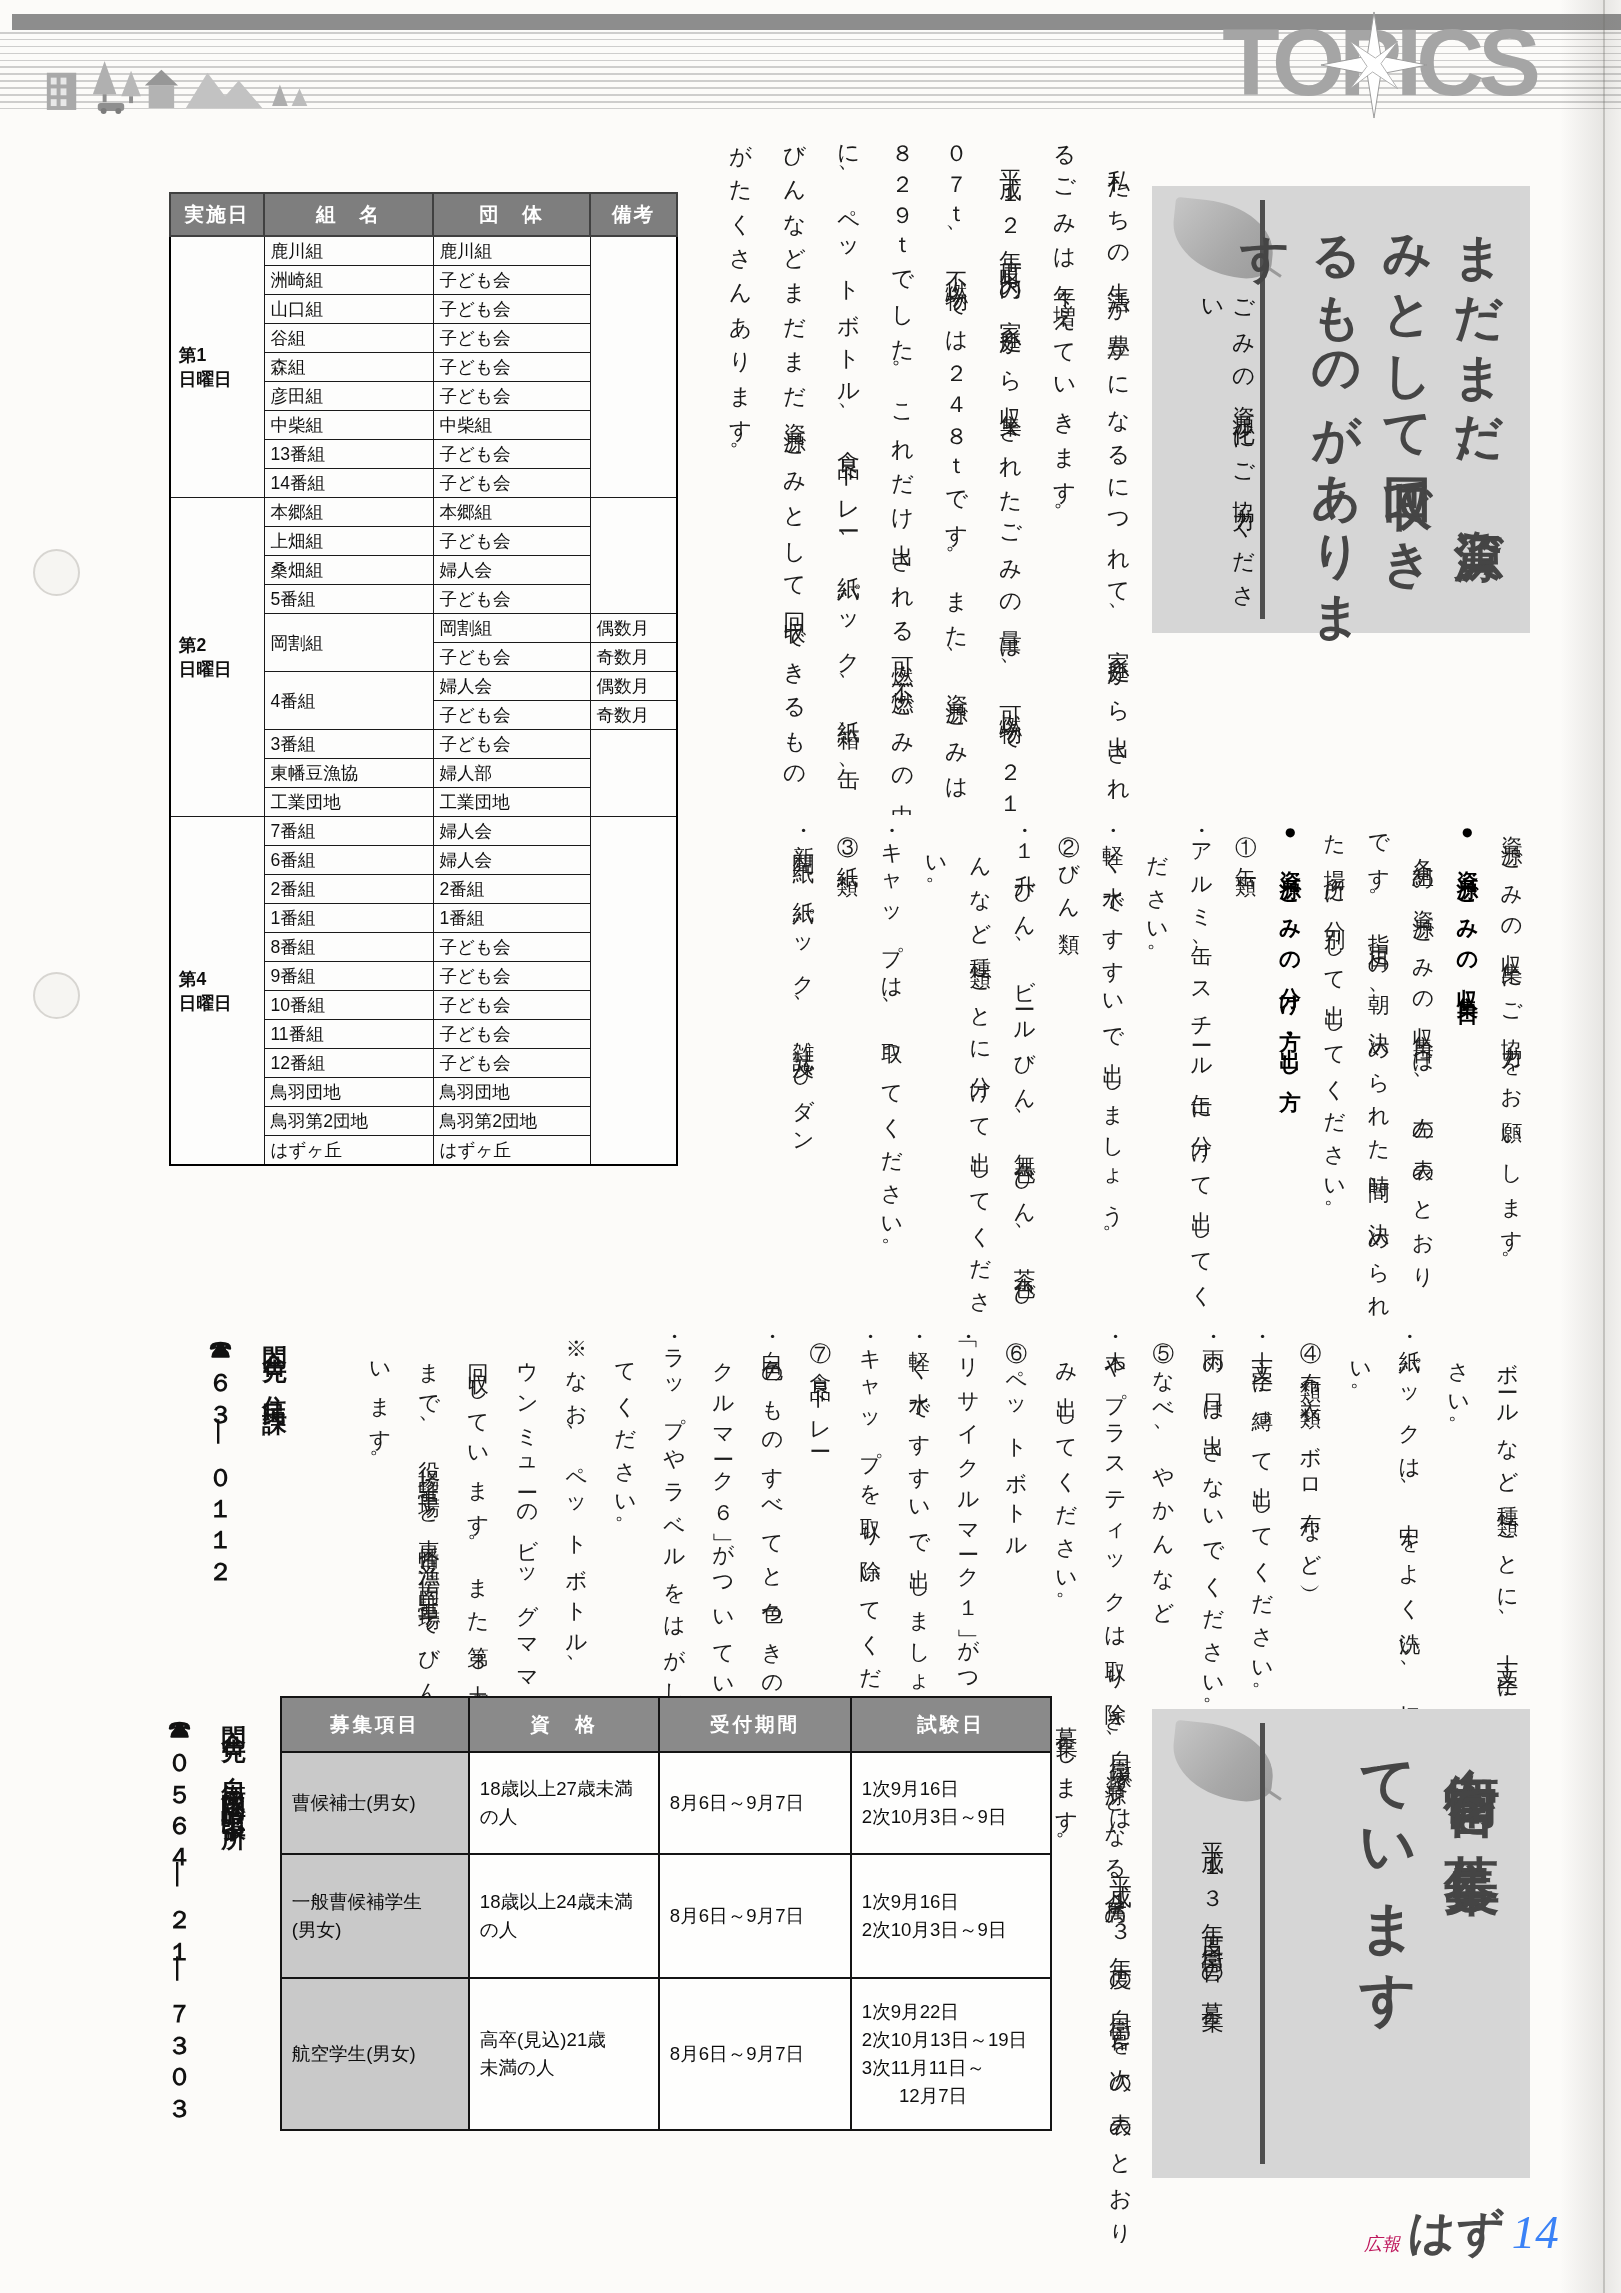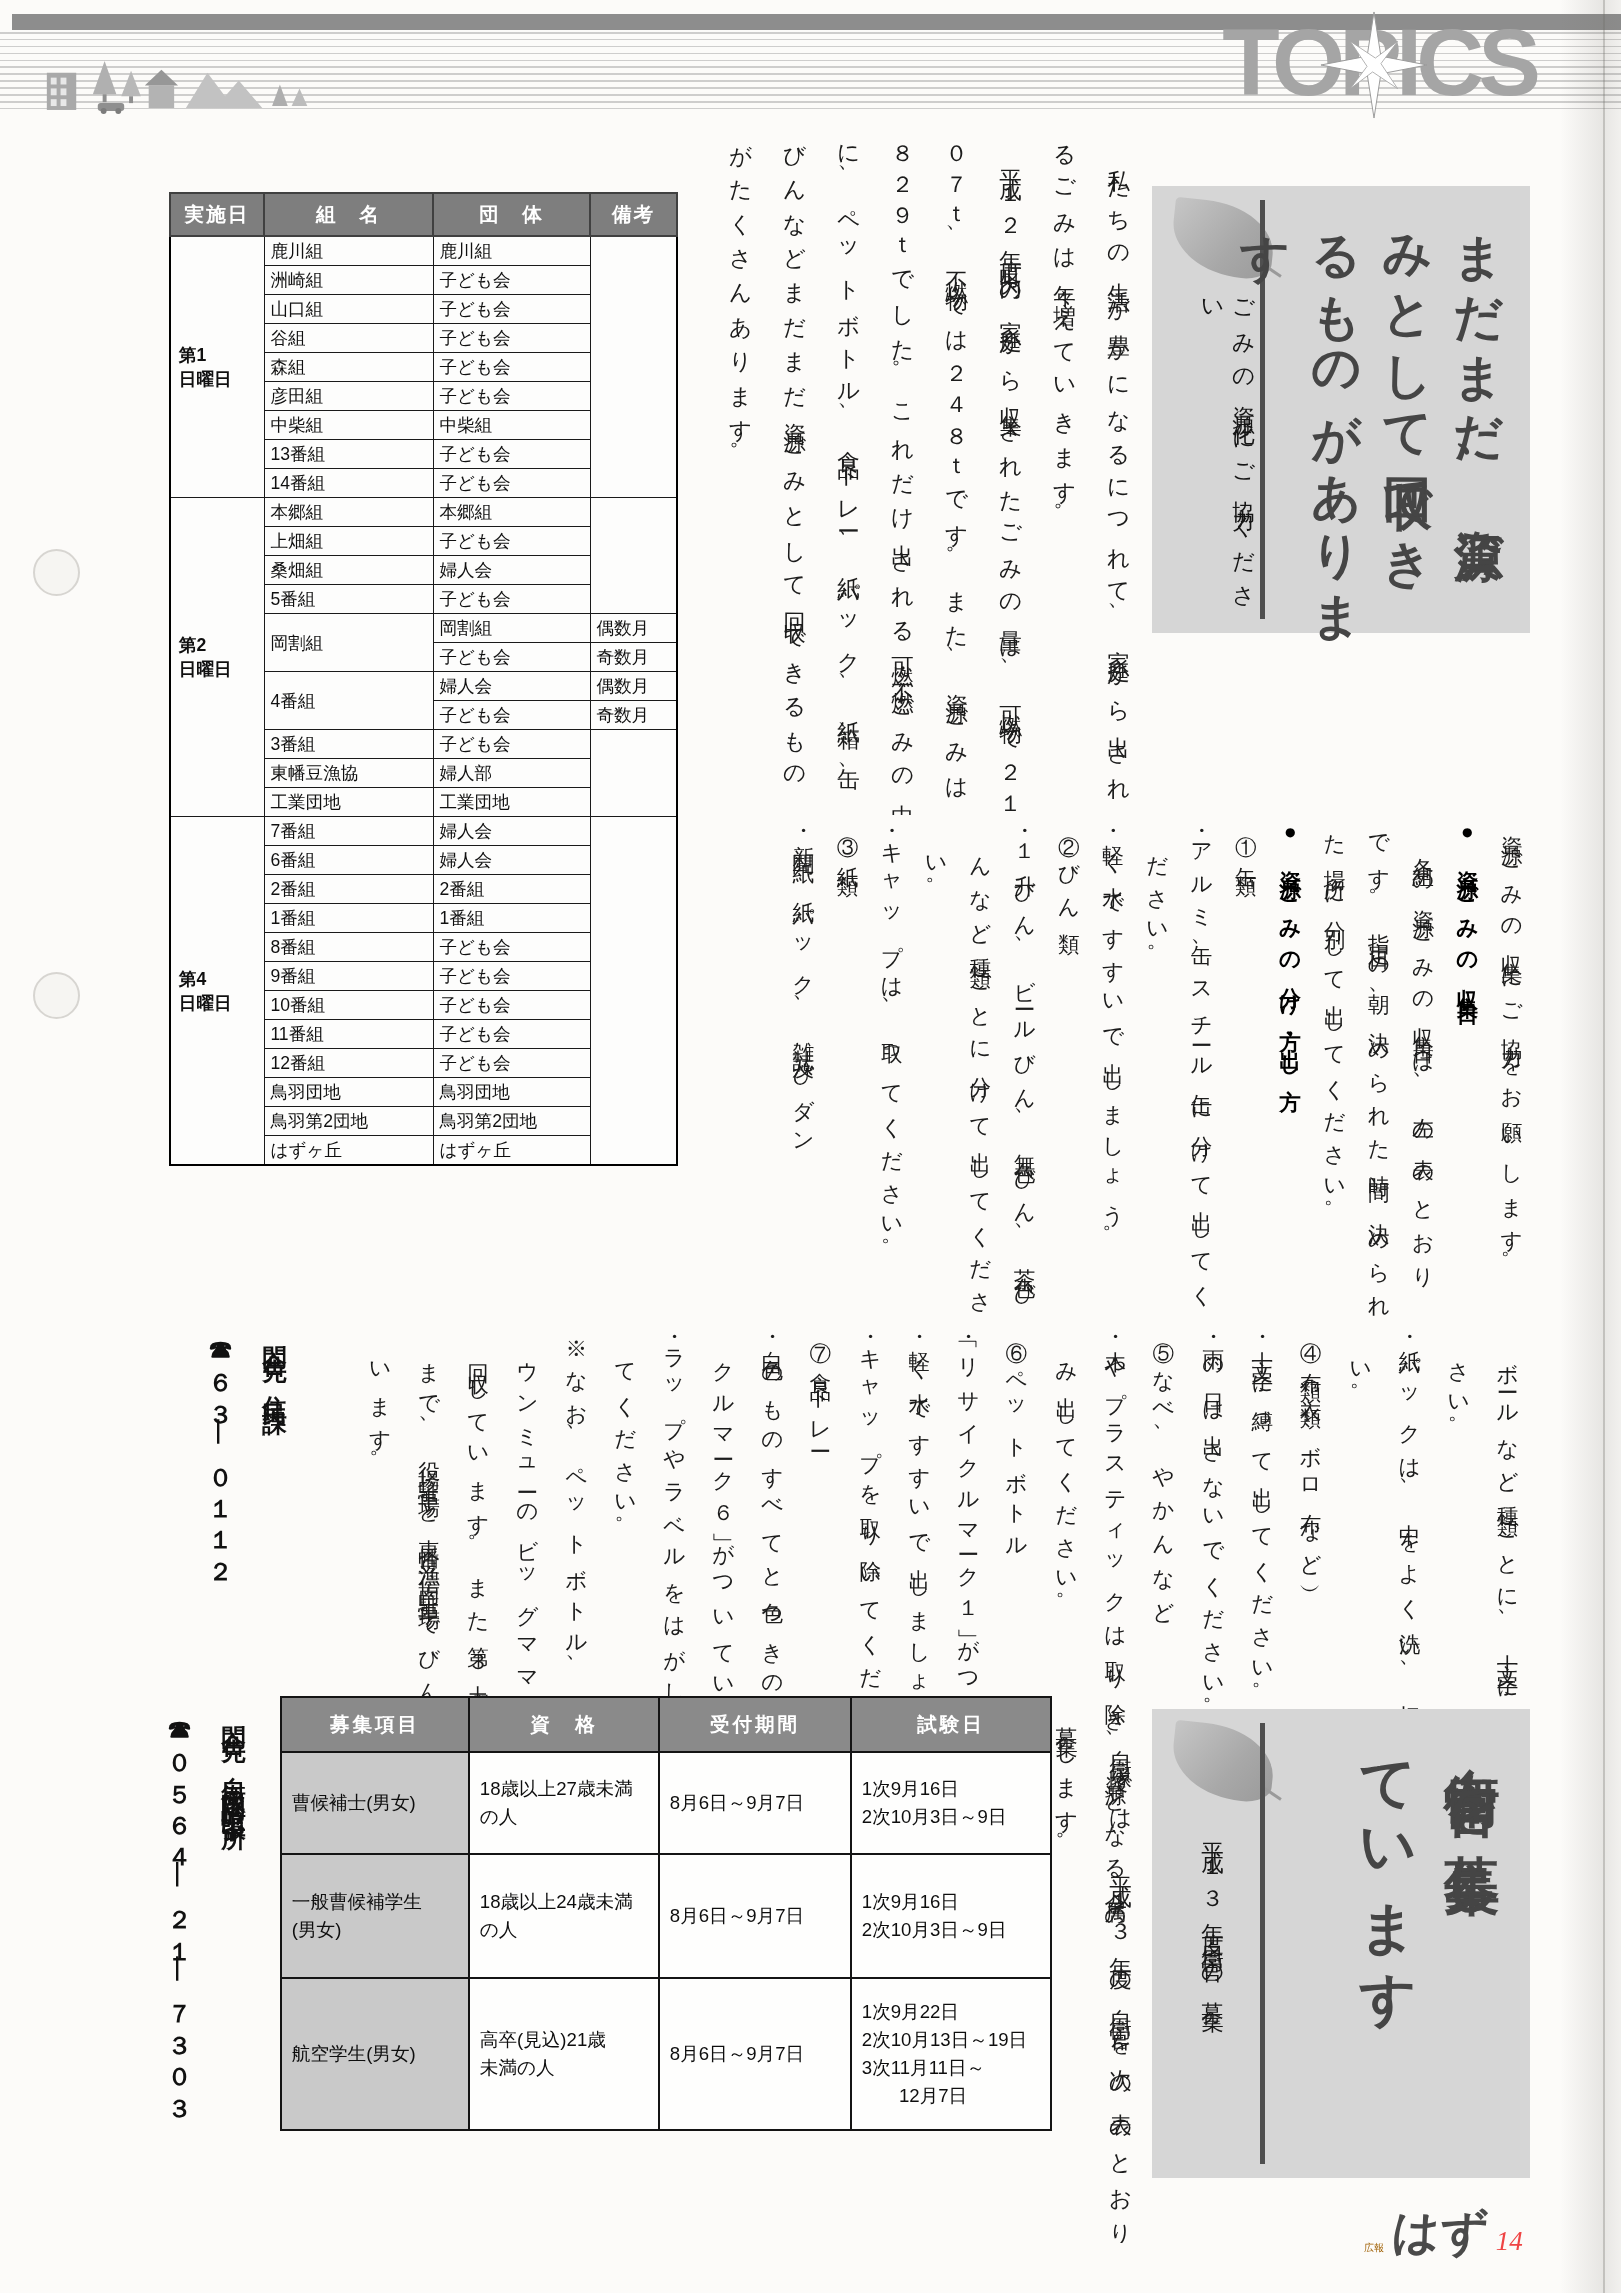--- a/index.html
+++ b/index.html
@@ -70,24 +70,24 @@
   
   .rtab{position:absolute;left:280px;top:1696px;width:770px;border-collapse:collapse;table-layout:fixed;
         font-size:18.6px;color:#0e0e0e;border:2.9px solid #000;background:#fefefd;}
   .rtab th{background:#8a8a8a;color:#fff;height:51px;font-size:19.6px;font-weight:700;
            letter-spacing:2.9px;border:2px solid #141414;}
   .rtab td{border:2px solid #141414;padding:5.9px 9.8px;vertical-align:middle;white-space:pre-line;line-height:1.5;}
   .rtab td.item{background:#c9c9c9;}
 
   
   .footer{position:absolute;left:1364px;top:2211px;display:flex;align-items:flex-end;gap:7.8px;}
-  .kouhou{font-size:10px;color:#a16207;line-height:1;}
+  .kouhou{font-size:18px;color:#be185d;line-height:1;font-style:italic;}
   .hazu{font-size:47px;font-weight:700;color:#4a4a4a;font-family:"Liberation Serif",serif;
         transform:skewX(-4deg);line-height:.9;}
-  .pagenum{font-size:27px;font-style:italic;font-family:"Liberation Serif",serif;color:#ef4444;line-height:.9;}
+  .pagenum{font-size:47px;font-style:italic;font-family:"Liberation Serif",serif;color:#3b82f6;line-height:.9;}
 </style>
 </head>
 <body>
 
 <div class="page">
 
   <div class="topbar"></div>
   <div class="stripes"></div>
   <div class="topics">TOPICS</div>
   <svg class="burst" viewBox="-56 -56 112 112">

